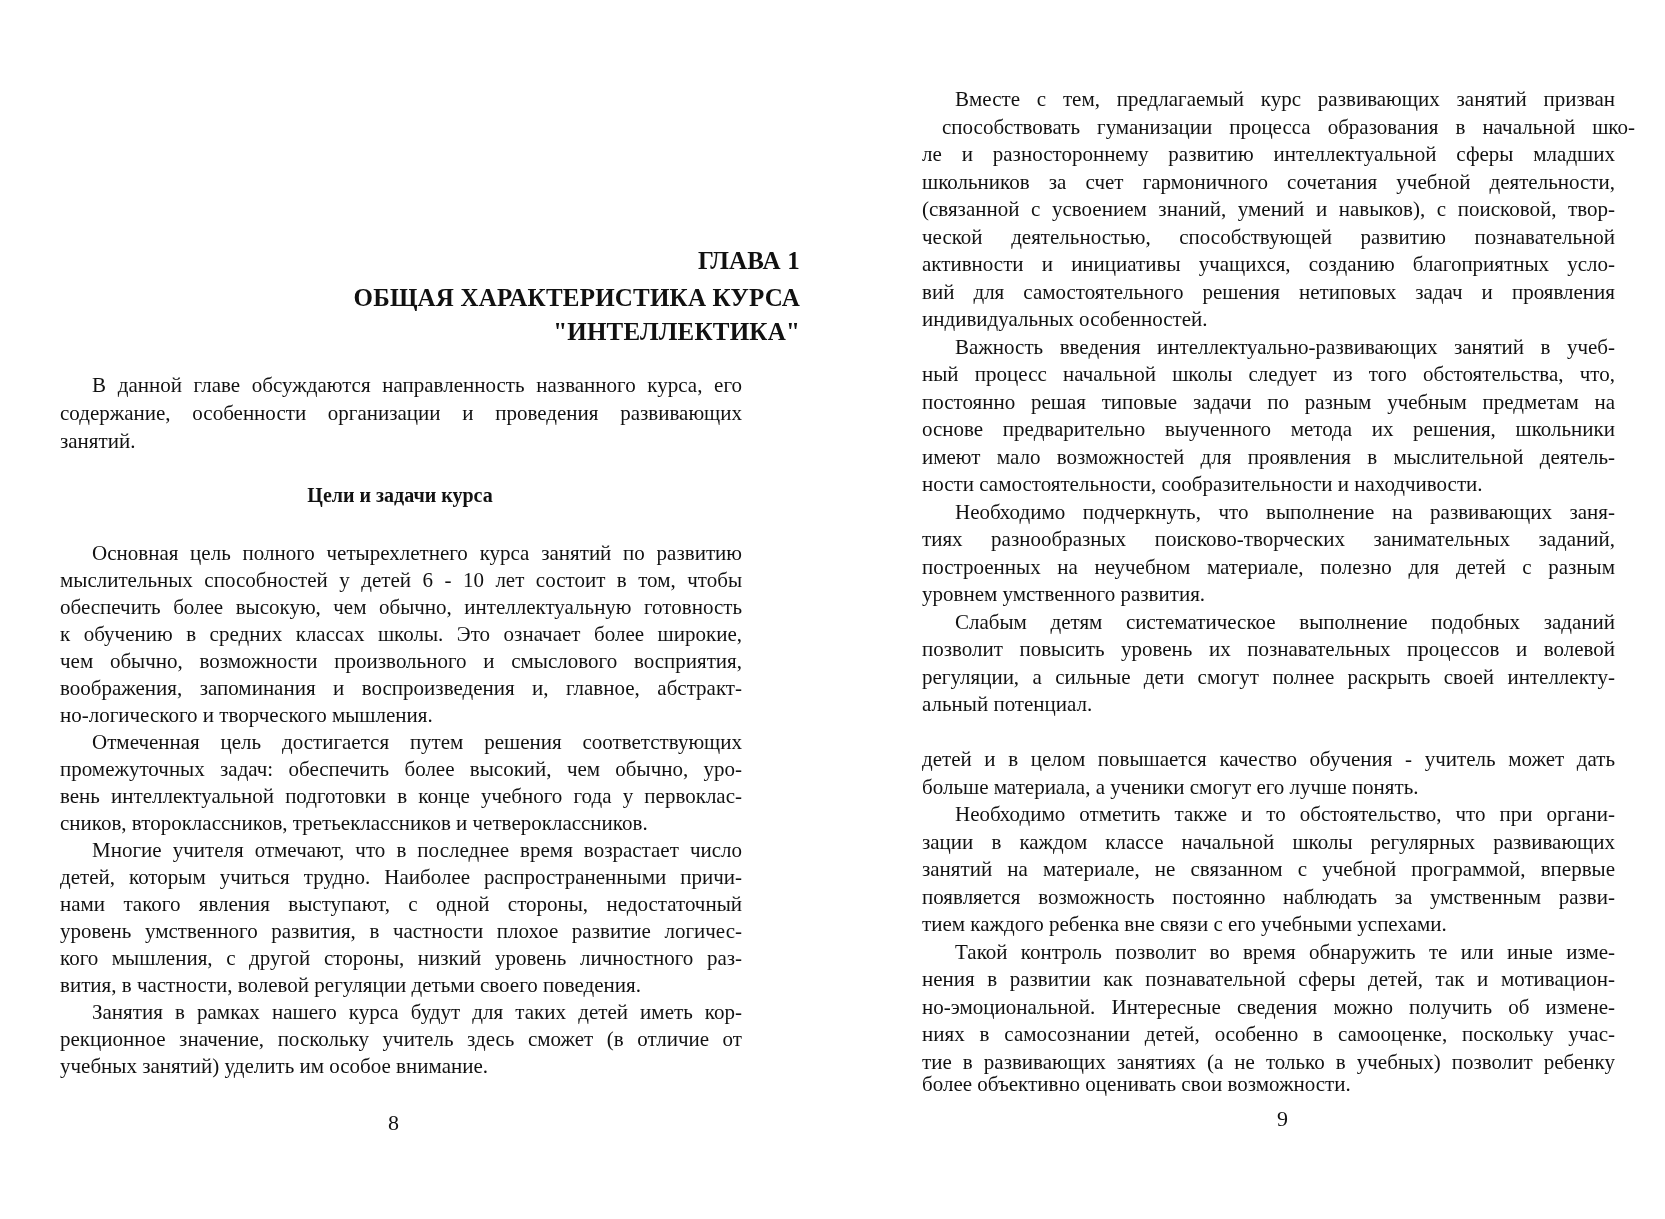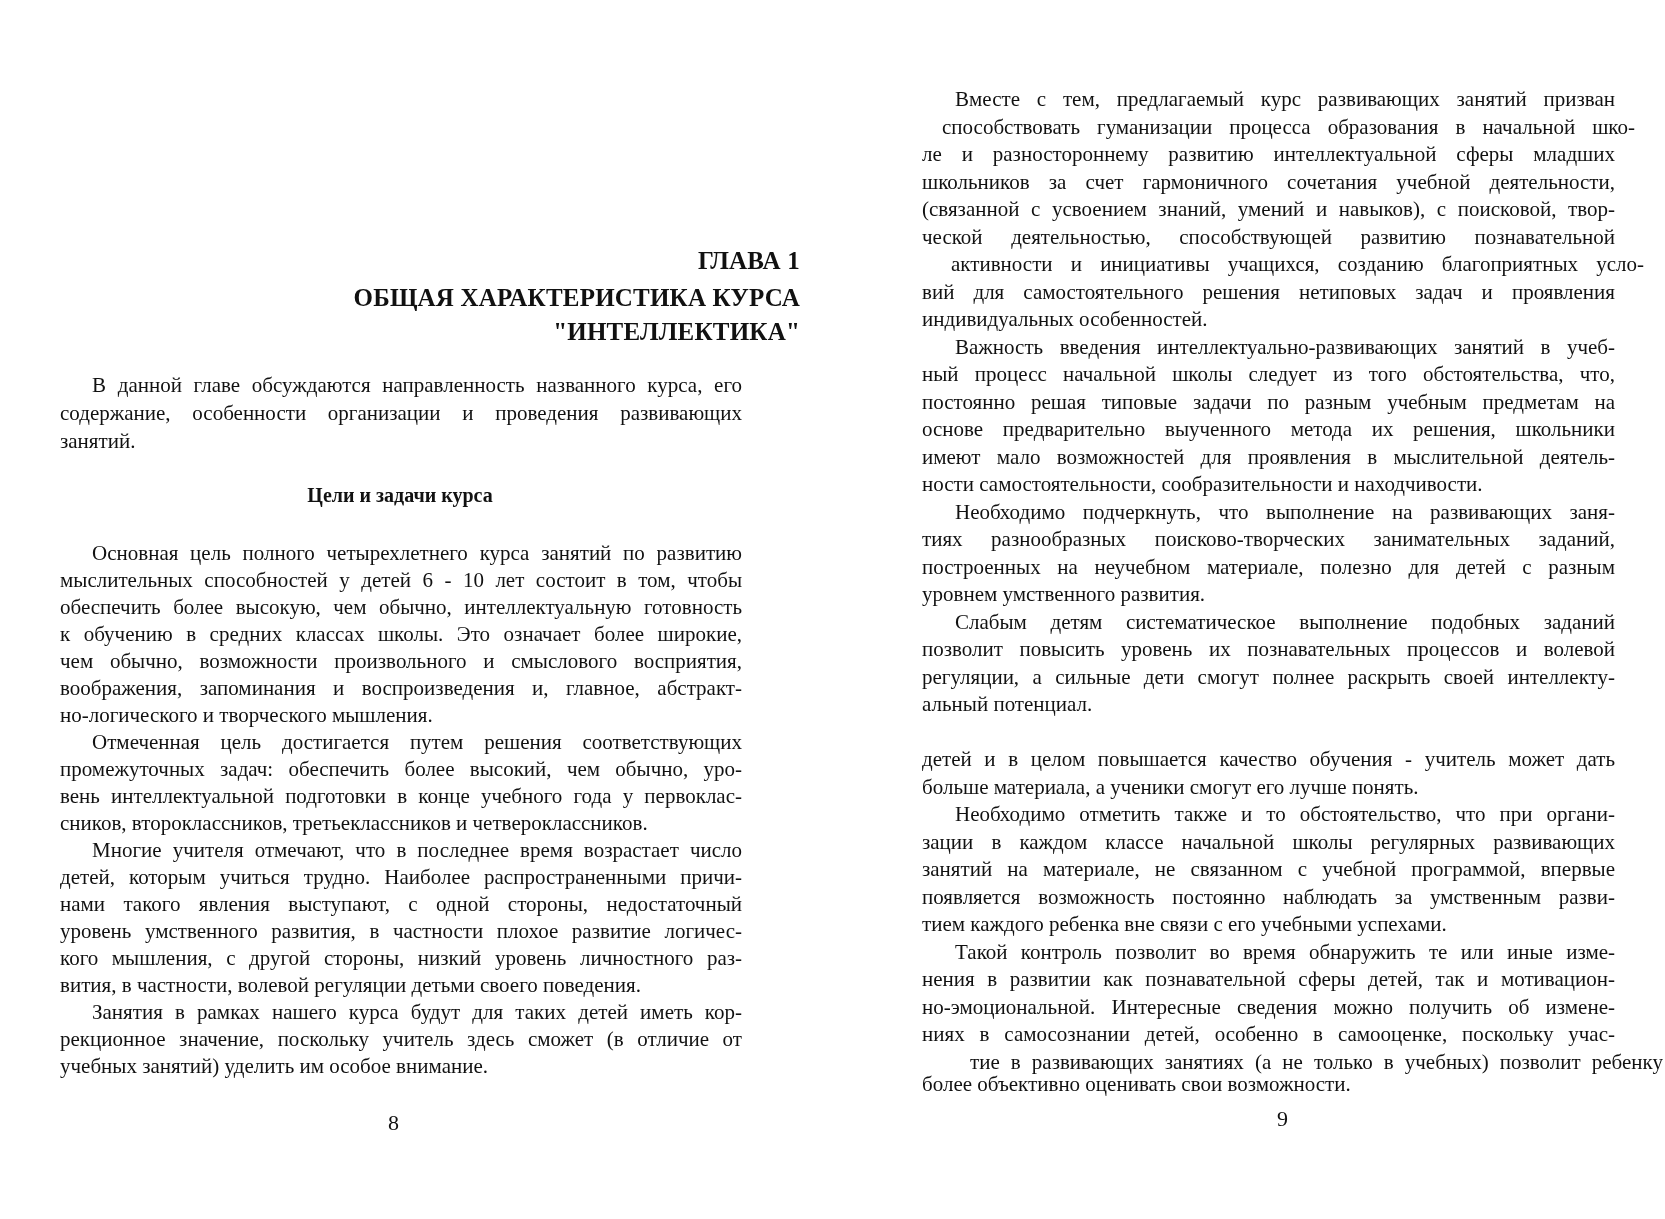--- a/index.html
+++ b/index.html
@@ -62,21 +62,21 @@
   <div class="pagenum" style="left:388px;top:1110px;">8</div>
 </div>
 
 <div class="page page-right">
   <div class="line" style="left:110px;width:660px;top:86px;">Вместе с тем, предлагаемый курс развивающих занятий призван</div>
   <div class="line" style="left:77px;width:693px;top:113.5px;margin-left:20px;">способствовать гуманизации процесса образования в начальной шко-</div>
   <div class="line" style="left:77px;width:693px;top:141px;">ле и разностороннему развитию интеллектуальной сферы младших</div>
   <div class="line" style="left:77px;width:693px;top:168.5px;">школьников за счет гармоничного сочетания учебной деятельности,</div>
   <div class="line" style="left:77px;width:693px;top:196px;">(связанной с усвоением знаний, умений и навыков), с поисковой, твор-</div>
   <div class="line" style="left:77px;width:693px;top:223.5px;">ческой деятельностью, способствующей развитию познавательной</div>
-  <div class="line" style="left:77px;width:693px;top:251px;margin-left:29px;">активности и инициативы учащихся, созданию благоприятных усло-</div>
+  <div class="line" style="left:77px;width:693px;top:251px;">активности и инициативы учащихся, созданию благоприятных усло-</div>
   <div class="line" style="left:77px;width:693px;top:278.5px;">вий для самостоятельного решения нетиповых задач и проявления</div>
   <div class="line last" style="left:77px;width:693px;top:306px;">индивидуальных особенностей.</div>
   <div class="line" style="left:110px;width:660px;top:333.5px;">Важность введения интеллектуально-развивающих занятий  в учеб-</div>
   <div class="line" style="left:77px;width:693px;top:361px;">ный процесс начальной школы следует из того обстоятельства, что,</div>
   <div class="line" style="left:77px;width:693px;top:388.5px;">постоянно решая типовые задачи по разным учебным предметам на</div>
   <div class="line" style="left:77px;width:693px;top:416px;">основе предварительно выученного метода их решения, школьники</div>
   <div class="line" style="left:77px;width:693px;top:443.5px;">имеют мало возможностей для проявления в мыслительной деятель-</div>
   <div class="line last" style="left:77px;width:693px;top:471px;">ности самостоятельности, сообразительности и находчивости.</div>
   <div class="line" style="left:110px;width:660px;top:498.5px;">Необходимо подчеркнуть, что выполнение  на развивающих заня-</div>
   <div class="line" style="left:77px;width:693px;top:526px;">тиях  разнообразных поисково-творческих занимательных заданий,</div>
@@ -90,17 +90,17 @@
   <div class="line last" style="left:77px;width:693px;top:773.5px;">больше материала, а ученики смогут его лучше понять.</div>
   <div class="line" style="left:110px;width:660px;top:801px;">Необходимо отметить также и то обстоятельство, что при органи-</div>
   <div class="line" style="left:77px;width:693px;top:828.5px;">зации в каждом классе начальной школы регулярных развивающих</div>
   <div class="line" style="left:77px;width:693px;top:856px;">занятий на материале, не связанном с учебной программой,  впервые</div>
   <div class="line" style="left:77px;width:693px;top:883.5px;">появляется возможность постоянно наблюдать за умственным разви-</div>
   <div class="line last" style="left:77px;width:693px;top:911px;">тием каждого ребенка вне связи с его учебными успехами.</div>
   <div class="line" style="left:110px;width:660px;top:938.5px;">Такой контроль позволит во время обнаружить те или иные изме-</div>
   <div class="line" style="left:77px;width:693px;top:966px;">нения в развитии как познавательной сферы детей, так и  мотивацион-</div>
   <div class="line" style="left:77px;width:693px;top:993.5px;">но-эмоциональной. Интересные сведения можно получить об измене-</div>
   <div class="line" style="left:77px;width:693px;top:1021px;">ниях в самосознании детей, особенно в самооценке, поскольку учас-</div>
-  <div class="line" style="left:77px;width:693px;top:1048.5px;margin-left:48px;">тие в развивающих занятиях (а не только в учебных) позволит ребенку</div>
+  <div class="line" style="left:77px;width:693px;top:1048.5px;">тие в развивающих занятиях (а не только в учебных) позволит ребенку</div>
   <div class="line last" style="left:77px;width:693px;top:1071px;">более объективно оценивать свои возможности.</div>
 
   <div class="pagenum" style="left:432px;top:1106px;">9</div>
 </div>
 
 </body></html>

